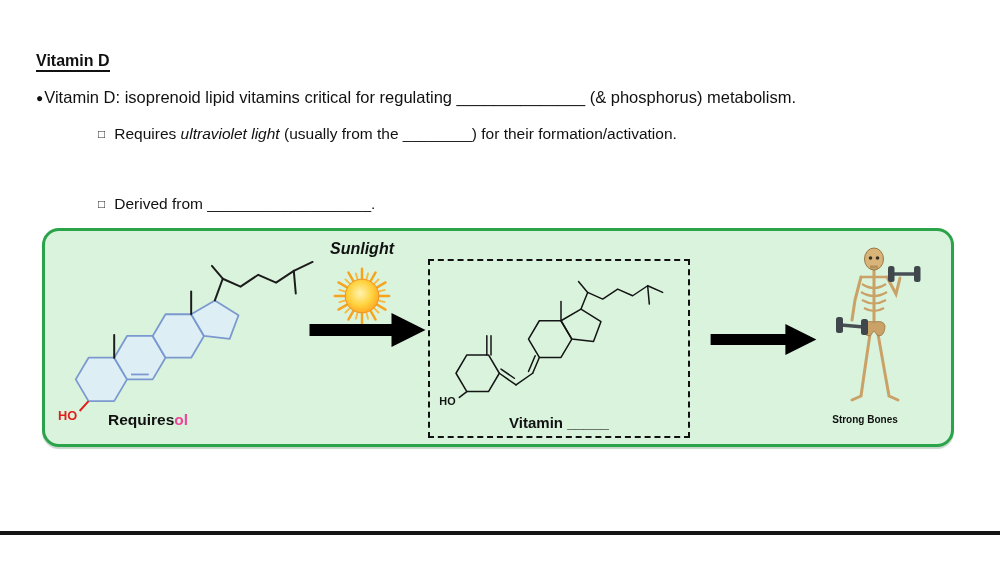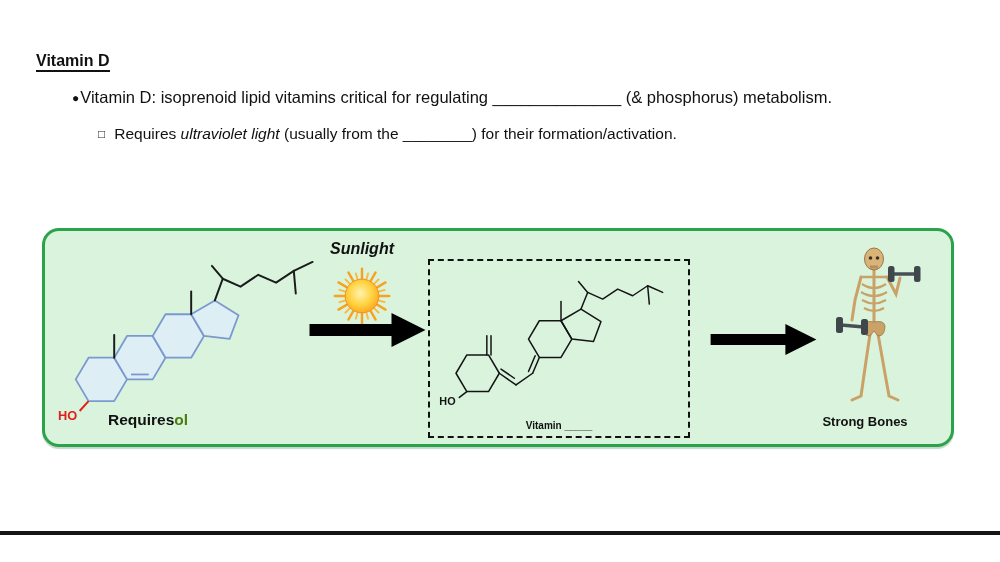--- a/index.html
+++ b/index.html
@@ -4,55 +4,55 @@
 <style>
   * { margin:0; padding:0; box-sizing:border-box; }
   html,body { width:1000px; height:562px; background:#ffffff; overflow:hidden;
               font-family:"Liberation Sans", sans-serif; color:#111; }
   .stage { position:relative; width:792px; height:562px; background:#fff; }
 
   .title { position:absolute; left:36px; top:52px; font-size:16px; font-weight:bold; }
   .title span { border-bottom:2px solid #111; padding-bottom:1px; }
 
   .line { position:absolute; white-space:nowrap; }
-  .main-bullet { left:36px; top:88px; font-size:16.5px;margin-left:36px; }
+  .main-bullet { left:36px; top:88px; font-size:16.5px; }
   .main-bullet .dot { font-size:12px; vertical-align:1px; margin-right:1px; }
 
   .sub { font-size:15.5px;text-align:right; }
   .sub .sq { font-size:12px; color:#222; margin-right:9px; vertical-align:1px; }
   .sub1 { left:98px; top:125px; }
   .sub2 { left:98px; top:160px; }
   .sub3 { left:98px; top:195px; }
   .em { font-style:italic; }
   sup { font-size:10.5px; vertical-align:super; line-height:0; }
 
   .green-box { position:absolute; left:42px; top:228px; width:912px; height:219px;
                background:#d9f3dd; border:3.5px solid #2aa34a; border-radius:17px;
                box-shadow:0 2px 1px rgba(20,90,40,.25); }
 
   .chem-cholesterol { position:absolute; left:54px; top:240px; }
   .chol-label { position:absolute; left:108px; top:411px; font-size:15.5px; font-weight:bold; }
-  .chol-label .red { color:#4d7c0f; }
+  .chol-label .red { color:#ec4899; }
 
   .sunlight-label { position:absolute; left:326px; top:240px; width:72px; text-align:center;
                     font-size:16px; font-style:italic; font-weight:600; }
   .sun { position:absolute; left:332px; top:266px; }
 
   .arrow1 { position:absolute; left:308px; top:313px; }
   .arrow2 { position:absolute; left:705px; top:324px; }
 
   .dashed-box { position:absolute; left:428px; top:259px; width:262px; height:179px;
                 border:2px dashed #111; }
   .chem-vitd { position:absolute; left:6px; top:8px; }
   .vit-label { position:absolute; left:0; right:0; bottom:5px; text-align:center;
-               font-size:10px; font-weight:bold; }
+               font-size:15px; font-weight:bold; }
 
   .skeleton { position:absolute; left:828px; top:246px; }
   .bones-label { position:absolute; left:780px; top:414px; width:170px; text-align:center;
-                 font-size:13px; font-weight:bold; }
+                 font-size:10px; font-weight:bold; }
 
   .bottom-rule { position:absolute; left:0; top:531px; width:1000px; height:3.5px; background:#151515; }
 </style>
 </head>
 <body>
 
 <div class="stage">
 
   <div class="title">
     <span>Vitamin D</span>
@@ -60,20 +60,23 @@
 
   <div class="line main-bullet">
     <span class="dot">●</span><span>Vitamin D: isoprenoid lipid vitamins critical for regulating ______________ (&amp; phosphorus) metabolism.</span>
   </div>
 
   <div class="line sub sub1">
     <span class="sq">□</span><span>Requires </span><span class="em">ultraviolet light</span><span> (usually from the ________) for their formation/activation.</span>
   </div>
 
 
+  <div class="line sub sub3">
+    <span class="sq">□</span><span>Derived from ___________________.</span>
+  </div>
 
   <div class="green-box"></div>
 
   <svg class="chem-cholesterol" width="300" height="188" viewBox="-12 -26 304 190">
     <g stroke="#7b99cf" stroke-width="1.8" fill="#ddecf9" fill-opacity="0.85" stroke-linejoin="round">
       <polygon points="10,115 23,93 49,93 62,115 49,137 23,137"></polygon>
       <polygon points="49,93 62,71 88,71 101,93 88,115 62,115"></polygon>
       <polygon points="88,71 101,49 127,49 140,71 127,93 101,93"></polygon>
       <polygon points="127,49 140,71 166,74 175,50 151,35"></polygon>
     </g>

